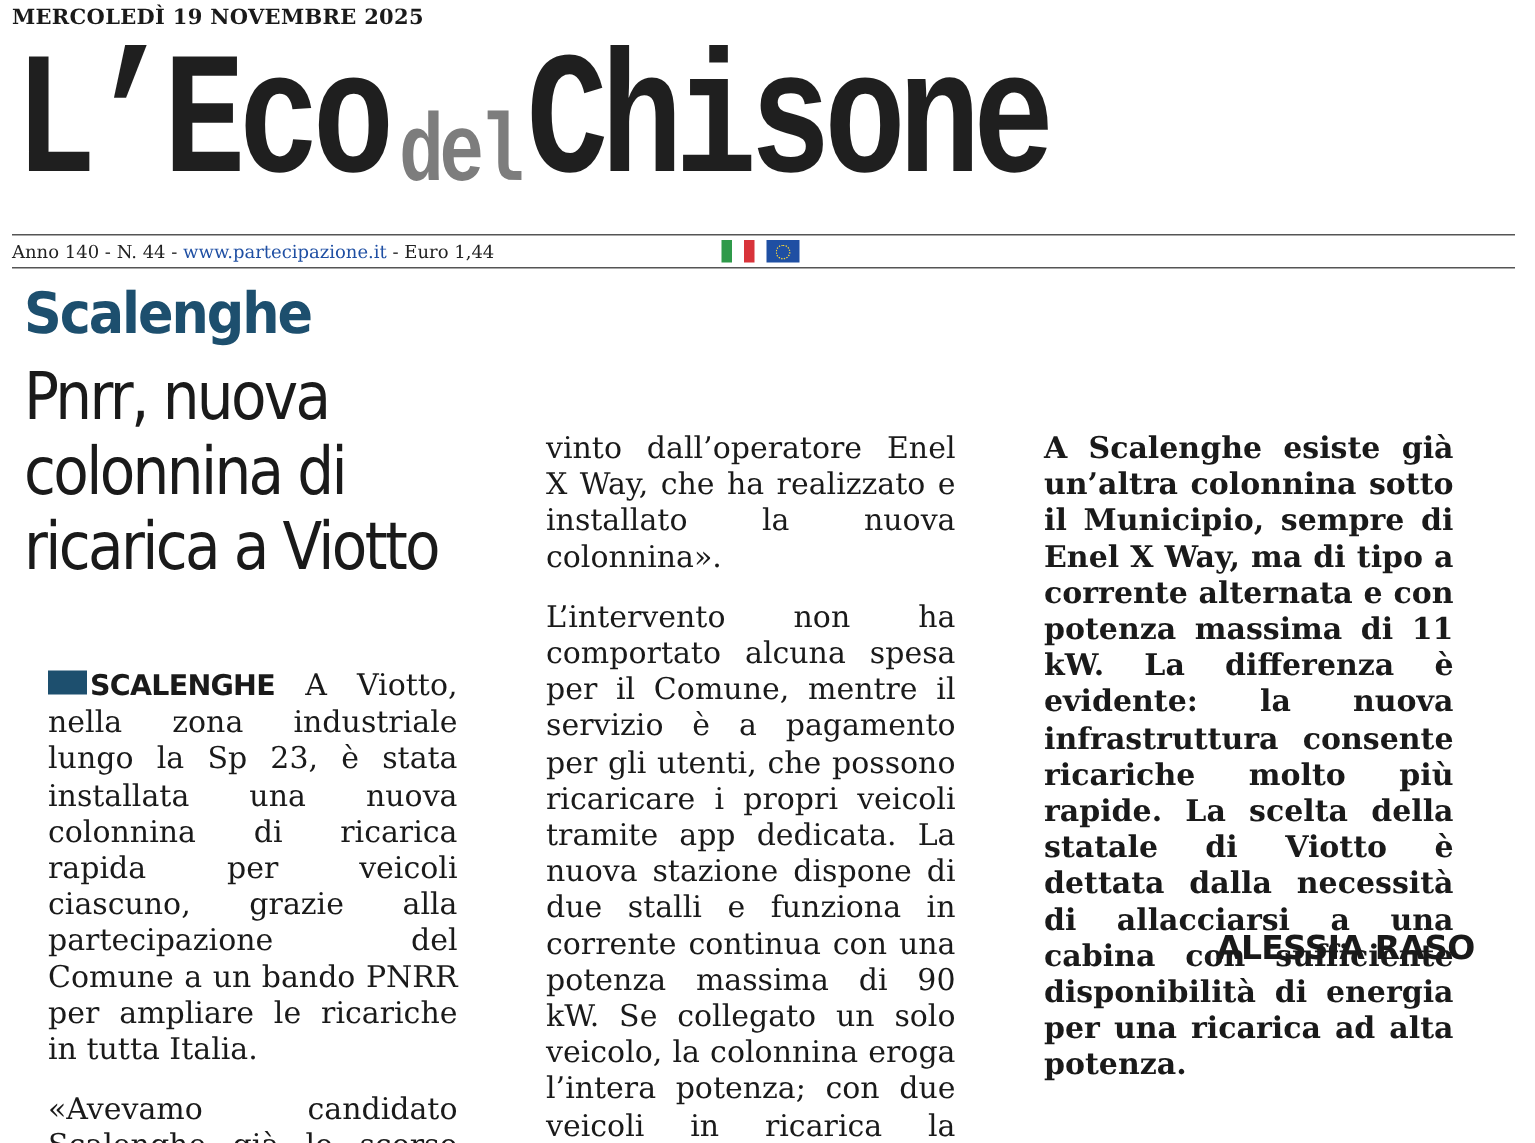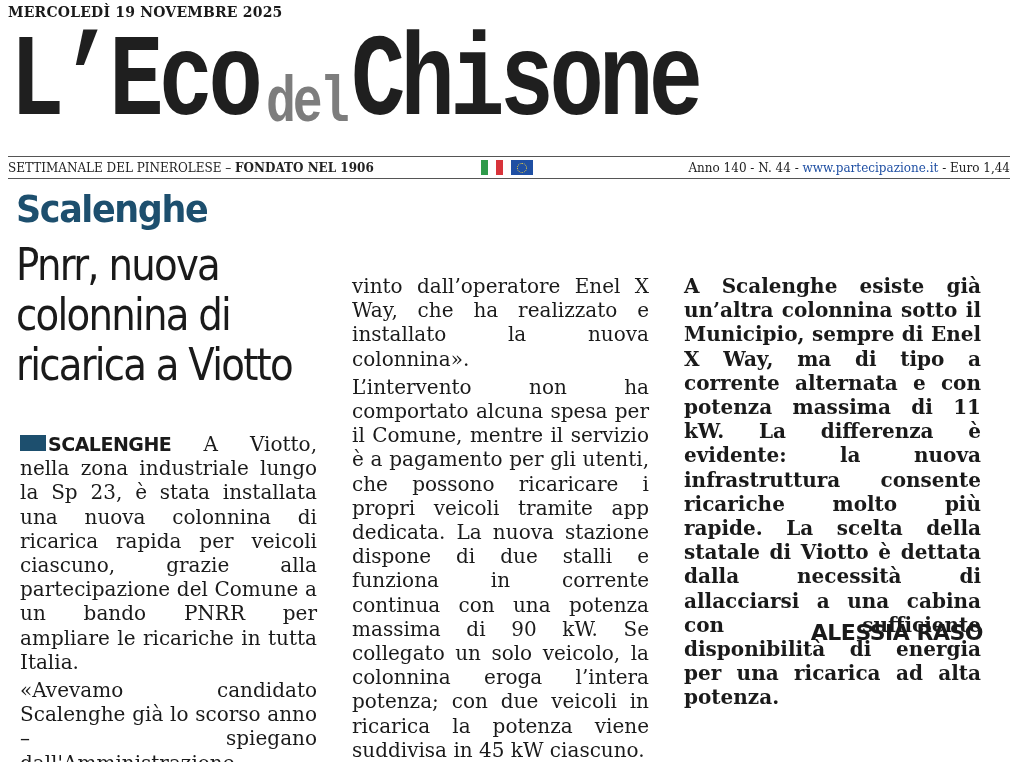--- a/index.html
+++ b/index.html
@@ -14,21 +14,21 @@
   .infobar b { font-weight:bold; }
   .flags { position:absolute; left:481px; top:160px; display:flex; gap:8px; }
   .flag-it { width:22px; height:15px; display:flex; }
   .flag-it span { flex:1; }
   .flag-eu { width:22px; height:15px; background:#1f4fa3; position:relative; }
   .flag-eu::after { content:""; position:absolute; left:6px; top:3px; width:8px; height:8px; border:1px dotted #f2d23a; border-radius:50%; }
   .right-info a { color:#1f4fa3; text-decoration:none; }
   .kicker { position:absolute; left:16px; top:187px; font-family:"DejaVu Sans", sans-serif; font-weight:bold; font-size:38px; color:#1d4f6e; letter-spacing:-1.5px; transform:scaleX(0.92); transform-origin:left; }
   .headline { position:absolute; left:16px; top:240px; width:330px; font-family:"DejaVu Sans", sans-serif; font-size:44px; line-height:50px; color:#1a1a1a; letter-spacing:-2px; transform:scaleX(0.88); transform-origin:left; }
   .col { position:absolute; font-family:"DejaVu Serif", serif; font-size:20px; line-height:24.2px; color:#1a1a1a; text-align:justify; hyphens:manual; }
-  .col p { margin:4px; }
+  .col p { margin:16px; }
   .c1 { left:16px; top:428px; width:305px; }
   .c2 { left:348px; top:270px; width:305px; }
   .c3 { left:680px; top:270px; width:305px;font-weight:bold; }
   .dropcap-box { display:inline-block; width:26px; height:16px; background:#1d4f6e; vertical-align:0px; margin-right:2px; }
   .lead-city { font-family:"DejaVu Sans", sans-serif; font-weight:bold; font-size:19px; letter-spacing:-0.5px; }
   .author { position:absolute; right:40px; top:620px; font-family:"DejaVu Sans", sans-serif; font-weight:bold; font-size:22px; letter-spacing:-0.5px; color:#1a1a1a; }
 </style>
 </head>
 <body>
 
@@ -37,21 +37,20 @@
 <div class="masthead">
   <div class="mh-wrap">
     <span class="mh-l">L’Eco</span>
     <span class="mh-del" style="margin-left:-62px;">del</span>
     <span class="mh-l" style="margin-left:-18px;">Chisone</span>
   </div>
 </div>
 
 <div class="rule" style="top:156px;"></div>
 <div class="infobar">
-  <span><span>SETTIMANALE DEL PINEROLESE – </span><b>FONDATO NEL 1906</b></span>
   <span class="right-info"><span>Anno 140 - N. 44 - </span><a>www.partecipazione.it</a><span> - Euro 1,44</span></span>
 </div>
 <div class="flags">
   <div class="flag-it">
       <span style="background:#2f9a4a"></span>
       <span style="background:#fff"></span>
       <span style="background:#d8333a"></span>
     </div>
   <div class="flag-eu"></div>
 </div>

